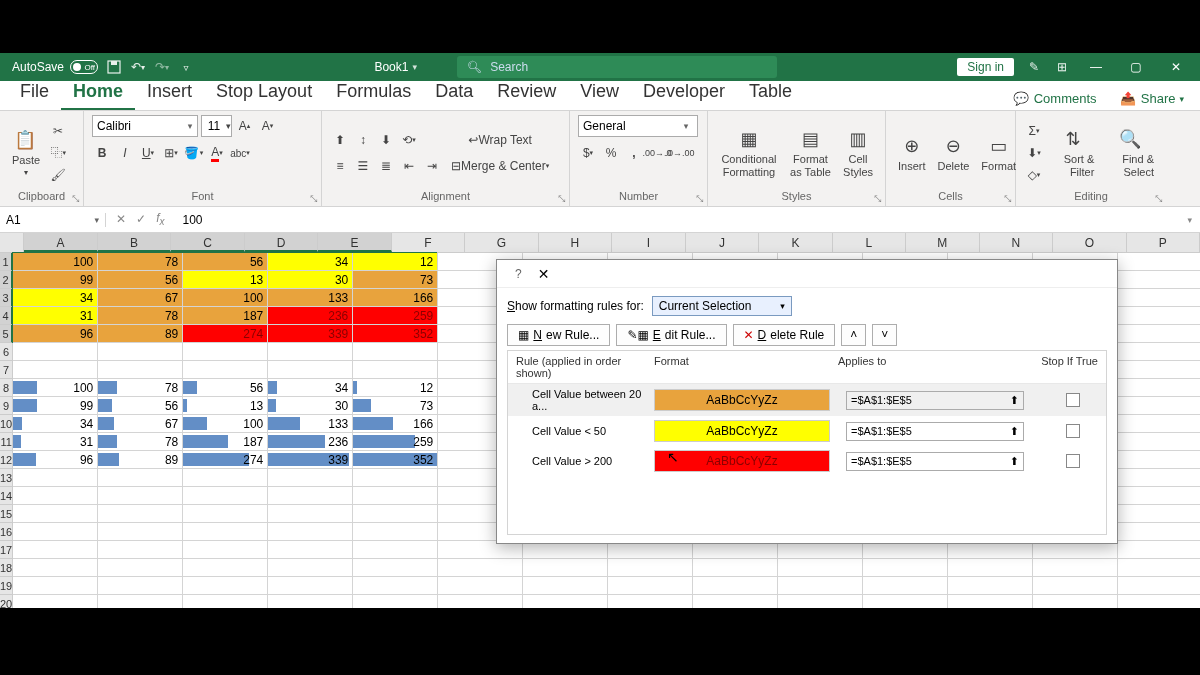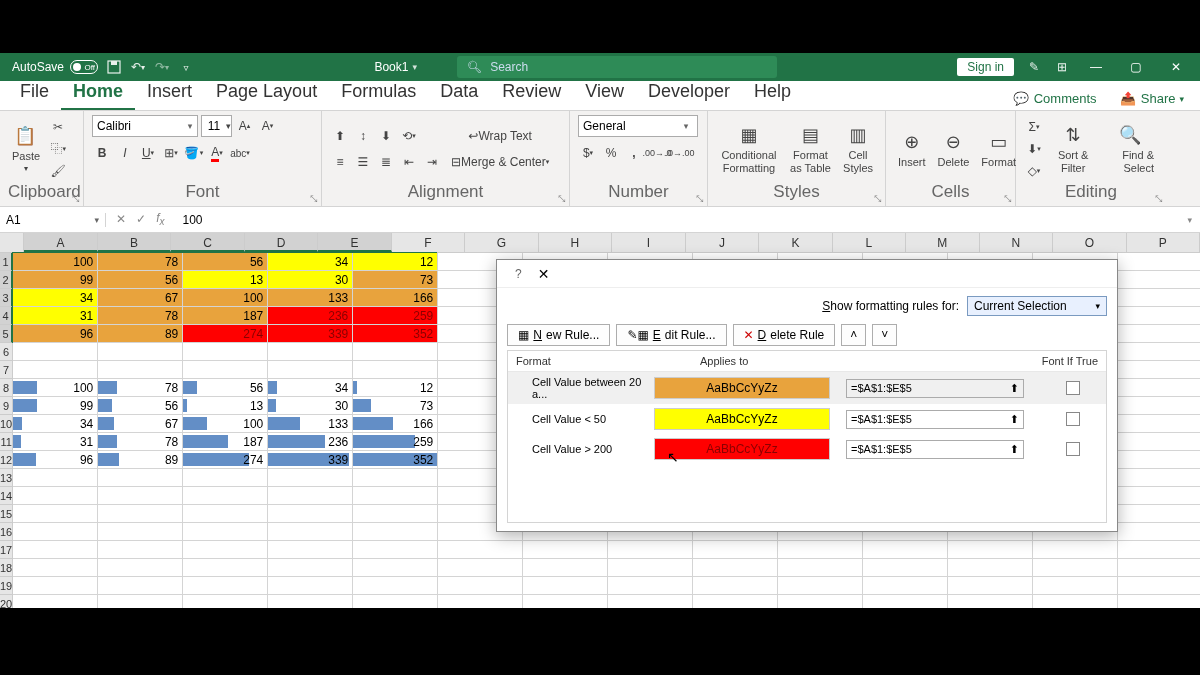--- a/index.html
+++ b/index.html
@@ -24,21 +24,21 @@
 .ribbon-tabs { height: 30px; background: #fff; display: flex; align-items: flex-end; border-bottom: 1px solid #d4d4d4; padding-left: 8px; }
 .rtab { padding: 6px 12px; font-size: 18px; color: #333; cursor: pointer; }
 .rtab.active { border-bottom: 2px solid #217346; color: #217346; font-weight: 600; }
 .ribbon-right { margin-left: auto; display: flex; align-items: center; gap: 8px; padding-right: 8px; font-size: 13px; color: #217346; }
 .comments-btn, .share-btn { display: flex; align-items: center; gap: 4px; padding: 4px 8px; }
 
 
 .ribbon { height: 96px; background: #f3f2f1; border-bottom: 1px solid #d4d4d4; display: flex; font-size: 11px; color: #444; }
 .rgroup { border-right: 1px solid #d4d4d4; padding: 4px 8px 2px; display: flex; flex-direction: column; position: relative; }
 .rgroup-body { flex: 1; display: flex; align-items: center; gap: 4px; }
-.rgroup-label { text-align: center; font-size: 17px; color: #666; padding-bottom: 2px; position: relative; }
+.rgroup-label { text-align: center; font-size: 11px; color: #666; padding-bottom: 2px; position: relative; }
 .rgroup-label::after { content: "⤢"; position: absolute; right: -4px; bottom: 0; font-size: 9px; color: #888; transform: rotate(90deg); }
 .big-btn { display: flex; flex-direction: column; align-items: center; gap: 2px; padding: 2px 4px; }
 .big-btn .icn { width: 24px; height: 24px; display: flex; align-items: center; justify-content: center; font-size: 18px; }
 .small-row { display: flex; gap: 3px; align-items: center; }
 .smbtn { width: 20px; height: 20px; display: flex; align-items: center; justify-content: center; border: 1px solid transparent; font-size: 12px; }
 .font-sel { display: flex; align-items: center; border: 1px solid #ababab; background: #fff; height: 22px; }
 .font-sel input { border: none; outline: none; width: 90px; padding: 0 4px; font-size: 12px; background: transparent; }
 .font-sel .dd { width: 14px; text-align: center; color: #666; font-size: 9px; }
 .size-sel { display: flex; align-items: center; border: 1px solid #ababab; background: #fff; height: 22px; }
 .size-sel input { border: none; width: 24px; text-align: center; font-size: 12px; }
@@ -71,21 +71,21 @@
 .databar { position: absolute; left: 0; top: 2px; bottom: 2px; background: #638ec6; }
 .cell .val { position: relative; z-index: 1; }
 
 
 .dialog { position: absolute; top: 259px; left: 496px; width: 622px; background: #fff; border: 1px solid #888; box-shadow: 0 4px 16px rgba(0,0,0,0.3); font-size: 12px; }
 .dlg-title { height: 28px; display: flex; align-items: center; padding: 0 10px; border-bottom: 1px solid #eee; }
 .dlg-title .t { flex: 1; font-size: 13px; }
 .dlg-help { color: #666; padding: 0 8px; }
 .dlg-close { padding: 0 8px; font-size: 14px; }
 .dlg-body { padding: 8px 10px; }
-.dlg-row1 { display: flex; align-items: center; gap: 8px; margin-bottom: 8px; justify-content: flex-end; }
+.dlg-row1 { display: flex; align-items: center; gap: 8px; margin-bottom: 8px; }
 .combo { border: 1px solid #7a9ac0; background: #e8f0fe; padding: 2px 6px; width: 140px; display: flex; justify-content: space-between; align-items: center; }
 .dlg-toolbar { display: flex; gap: 6px; margin-bottom: 4px; }
 .dlg-btn { border: 1px solid #adadad; background: #fdfdfd; padding: 3px 10px; display: flex; align-items: center; gap: 4px; font-size: 12px; }
 .dlg-btn.sq { padding: 3px 8px; }
 .rules-table { border: 1px solid #d4d4d4; }
 .rt-head { display: flex; padding: 4px 8px; font-size: 11px; color: #333; border-bottom: 1px solid #e8e8e8; }
 .rt-col1 { width: 138px; }
 .rt-col2 { width: 184px; }
 .rt-col3 { width: 194px; }
 .rt-col4 { flex: 1; text-align: right; }
@@ -147,27 +147,27 @@
       <span class="win-btn">▢</span>
       <span class="win-btn">✕</span>
     </div>
   </div>
 
   <div class="ribbon-tabs">
     <div id="tabs-container" style="display:flex">
         <div class="rtab">File</div>
         <div class="rtab active">Home</div>
         <div class="rtab">Insert</div>
-        <div class="rtab">Page Layout</div>
+        <div class="rtab">Stop Layout</div>
         <div class="rtab">Formulas</div>
         <div class="rtab">Data</div>
         <div class="rtab">Review</div>
         <div class="rtab">View</div>
         <div class="rtab">Developer</div>
-        <div class="rtab">Help</div>
+        <div class="rtab">Table</div>
       </div>
     <div class="ribbon-right">
       <div class="comments-btn">
           <span>💬</span>
           <span>Comments</span>
         </div>
       <div class="share-btn">
           <span>📤</span>
           <span>Share</span>
           <span style="font-size:9px">▾</span>
@@ -311,21 +311,21 @@
     </div>
     <div class="rgroup" style="width:150px;border-right:none">
       <div class="rgroup-body">
         <div class="col" style="gap:2px">
           <span class="smbtn">Σ<span style="font-size:7px">▾</span></span>
           <span class="smbtn">⬇<span style="font-size:7px">▾</span></span>
           <span class="smbtn">◇<span style="font-size:7px">▾</span></span>
         </div>
         <div class="big-btn">
             <span class="icn">⇅</span>
-            <span style="text-align:center;line-height:1.1">Sort &amp;
+            <span style="text-align:right;line-height:1.1">Sort &amp;
 Filter</span>
           </div>
         <div class="big-btn">
             <span class="icn">🔍</span>
             <span style="text-align:right;line-height:1.1">Find &amp;
 Select</span>
           </div>
       </div>
       <div class="rgroup-label">Editing</div>
     </div>
@@ -734,23 +734,24 @@
       <div class="dlg-btn"><span style="color:#c00">✕</span><u>D</u>elete Rule</div>
       <div class="dlg-btn sq">
           <span>˄</span>
         </div>
       <div class="dlg-btn sq">
           <span>˅</span>
         </div>
     </div>
     <div class="rules-table">
       <div class="rt-head">
+        <div class="rt-col1">Rule (applied in order shown)</div>
         <div class="rt-col2">Format</div>
         <div class="rt-col3">Applies to</div>
-        <div class="rt-col4">Font If True</div>
+        <div class="rt-col4">Stop If True</div>
       </div>
       <div id="rules-rows">
           <div class="rt-row sel">
             <div class="rt-col1">Cell Value between 20 a...</div>
             <div class="rt-col2">
               <div class="preview pv-orange">AaBbCcYyZz</div>
             </div>
             <div class="applies-input">
               <span>=$A$1:$E$5</span>
               <span>⬆</span>

